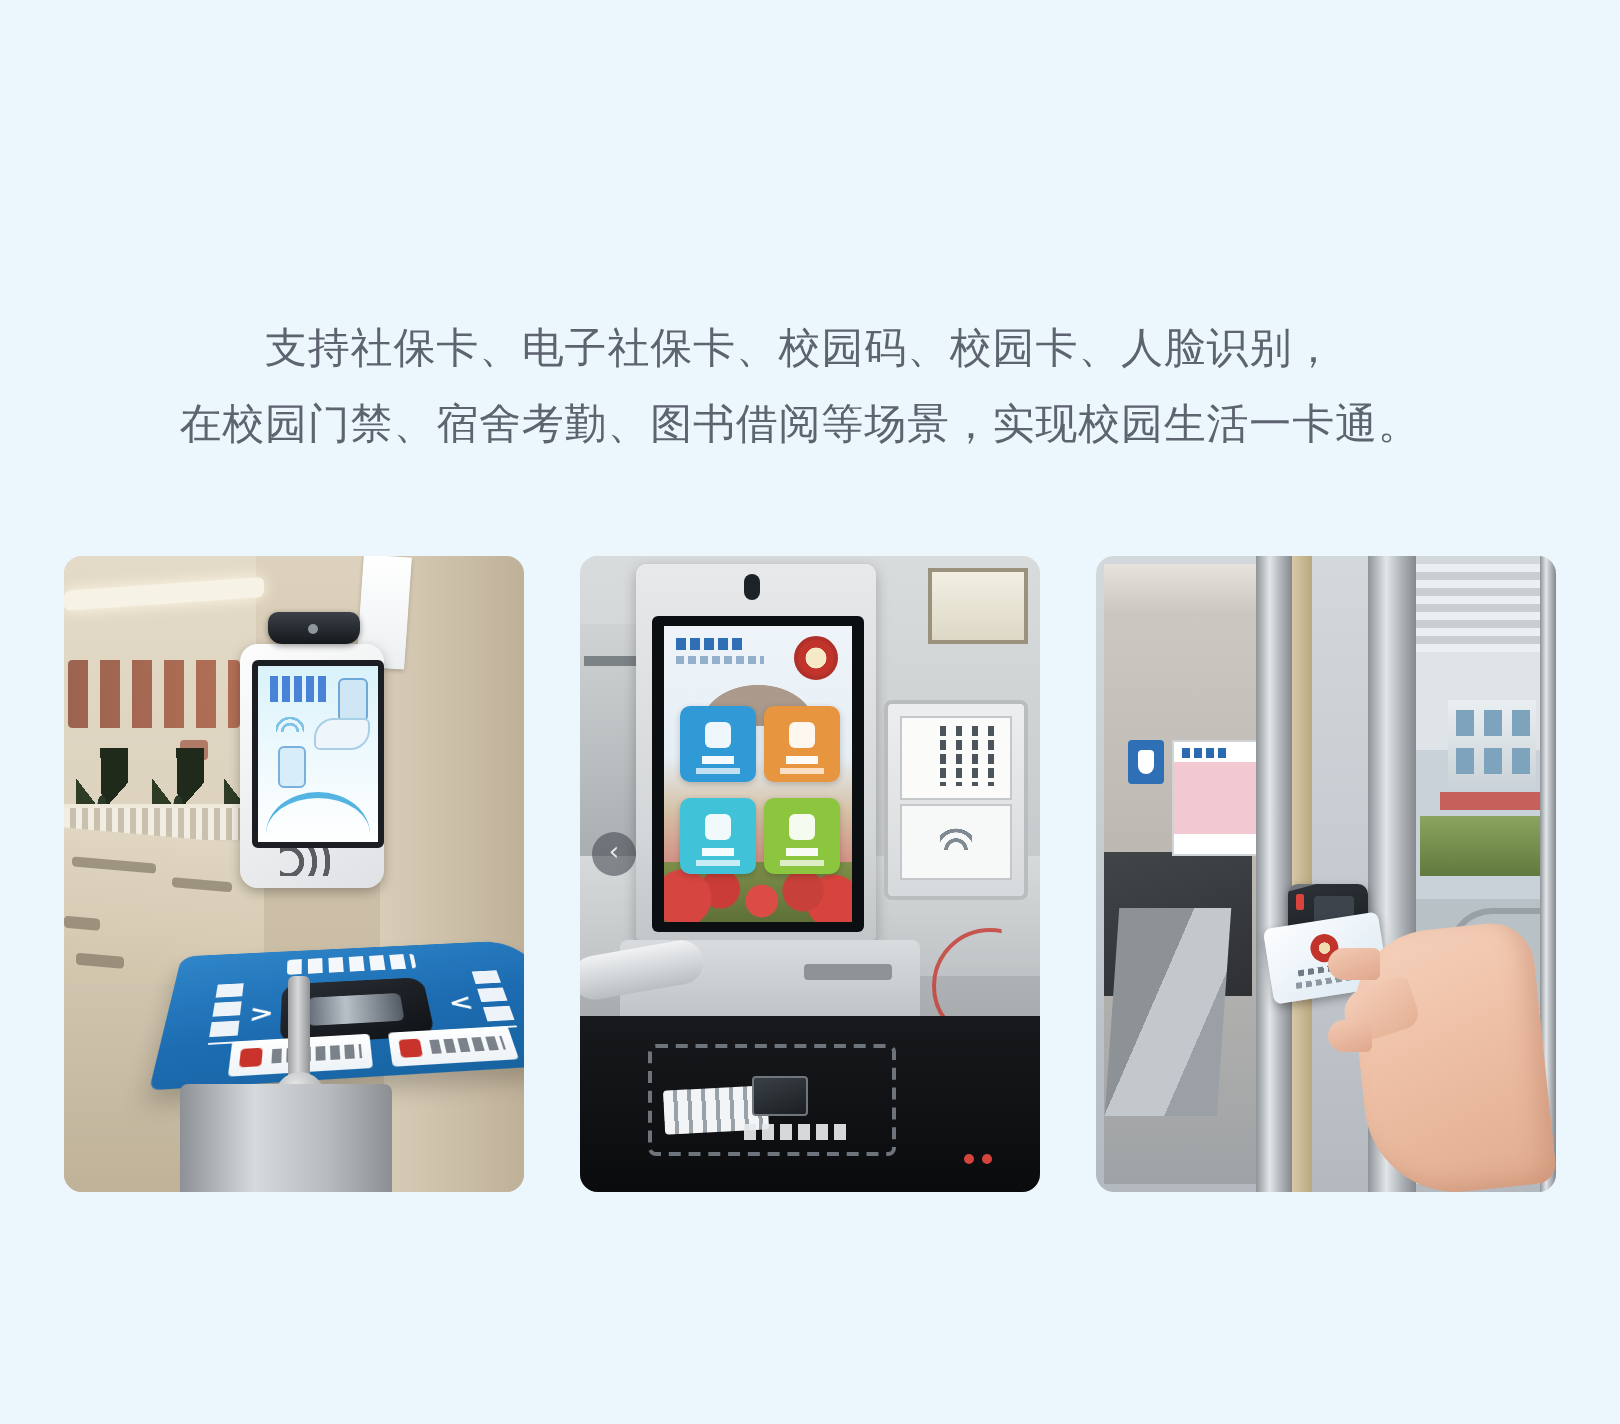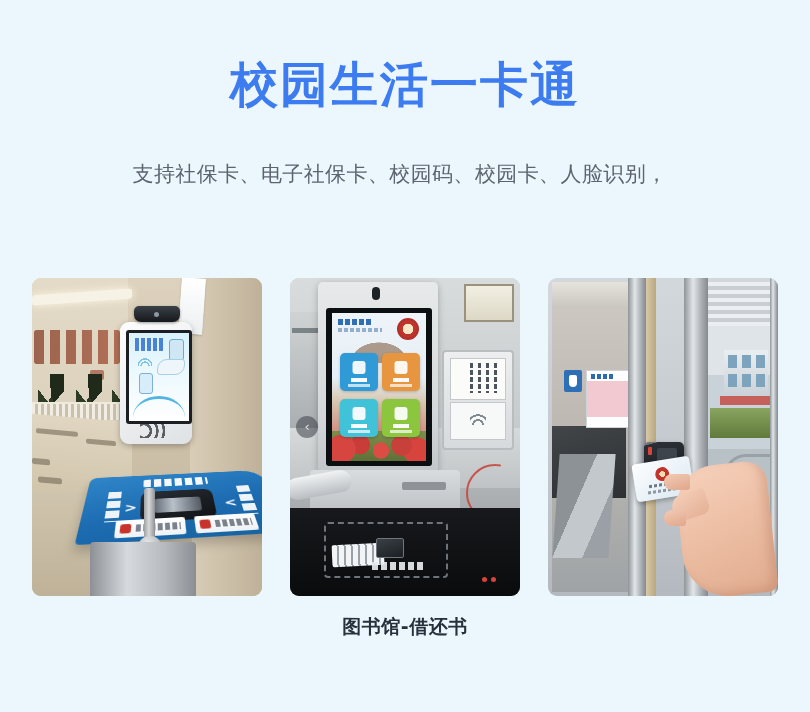--- a/index.html
+++ b/index.html
@@ -486,24 +486,24 @@
     border-radius: 10px 4px 4px 10px;
   }
   .p3 .finger.f1 { top: 196px; }
   .p3 .finger.f2 { top: 232px; width: 22px; }
 </style>
 </head>
 <body>
 
 <div class="page">
 
-  <div class="title">校园生活一卡通</div>
 
   <div class="subtitle">
     <span class="line">支持社保卡、电子社保卡、校园码、校园卡、人脸识别，</span>
+    <span class="line">在校园门禁、宿舍考勤、图书借阅等场景，实现校园生活一卡通。</span>
   </div>
 
   <div class="cards">
 
     <div class="card">
       <div class="photo p1">
         <div class="wall-right"></div>
         <div class="wall-left"></div>
         <div class="ceil"></div>
         <div class="redchar"></div>
@@ -604,21 +604,20 @@
         <div class="scanner-arm"></div>
 
         <div class="deck">
           <div class="zone"></div>
           <div class="books"></div>
           <div class="pad"></div>
           <div class="txt"></div>
           <div class="led"></div>
         </div>
       </div>
-      <div class="caption">图书馆-借还书</div>
     </div>
 
     <div class="card">
       <div class="photo p3">
         <div class="interior"></div>
         <div class="int-ceiling"></div>
         <div class="dark-glass"></div>
         <div class="sign"></div>
         <div class="poster"></div>
         <div class="podium"></div>

